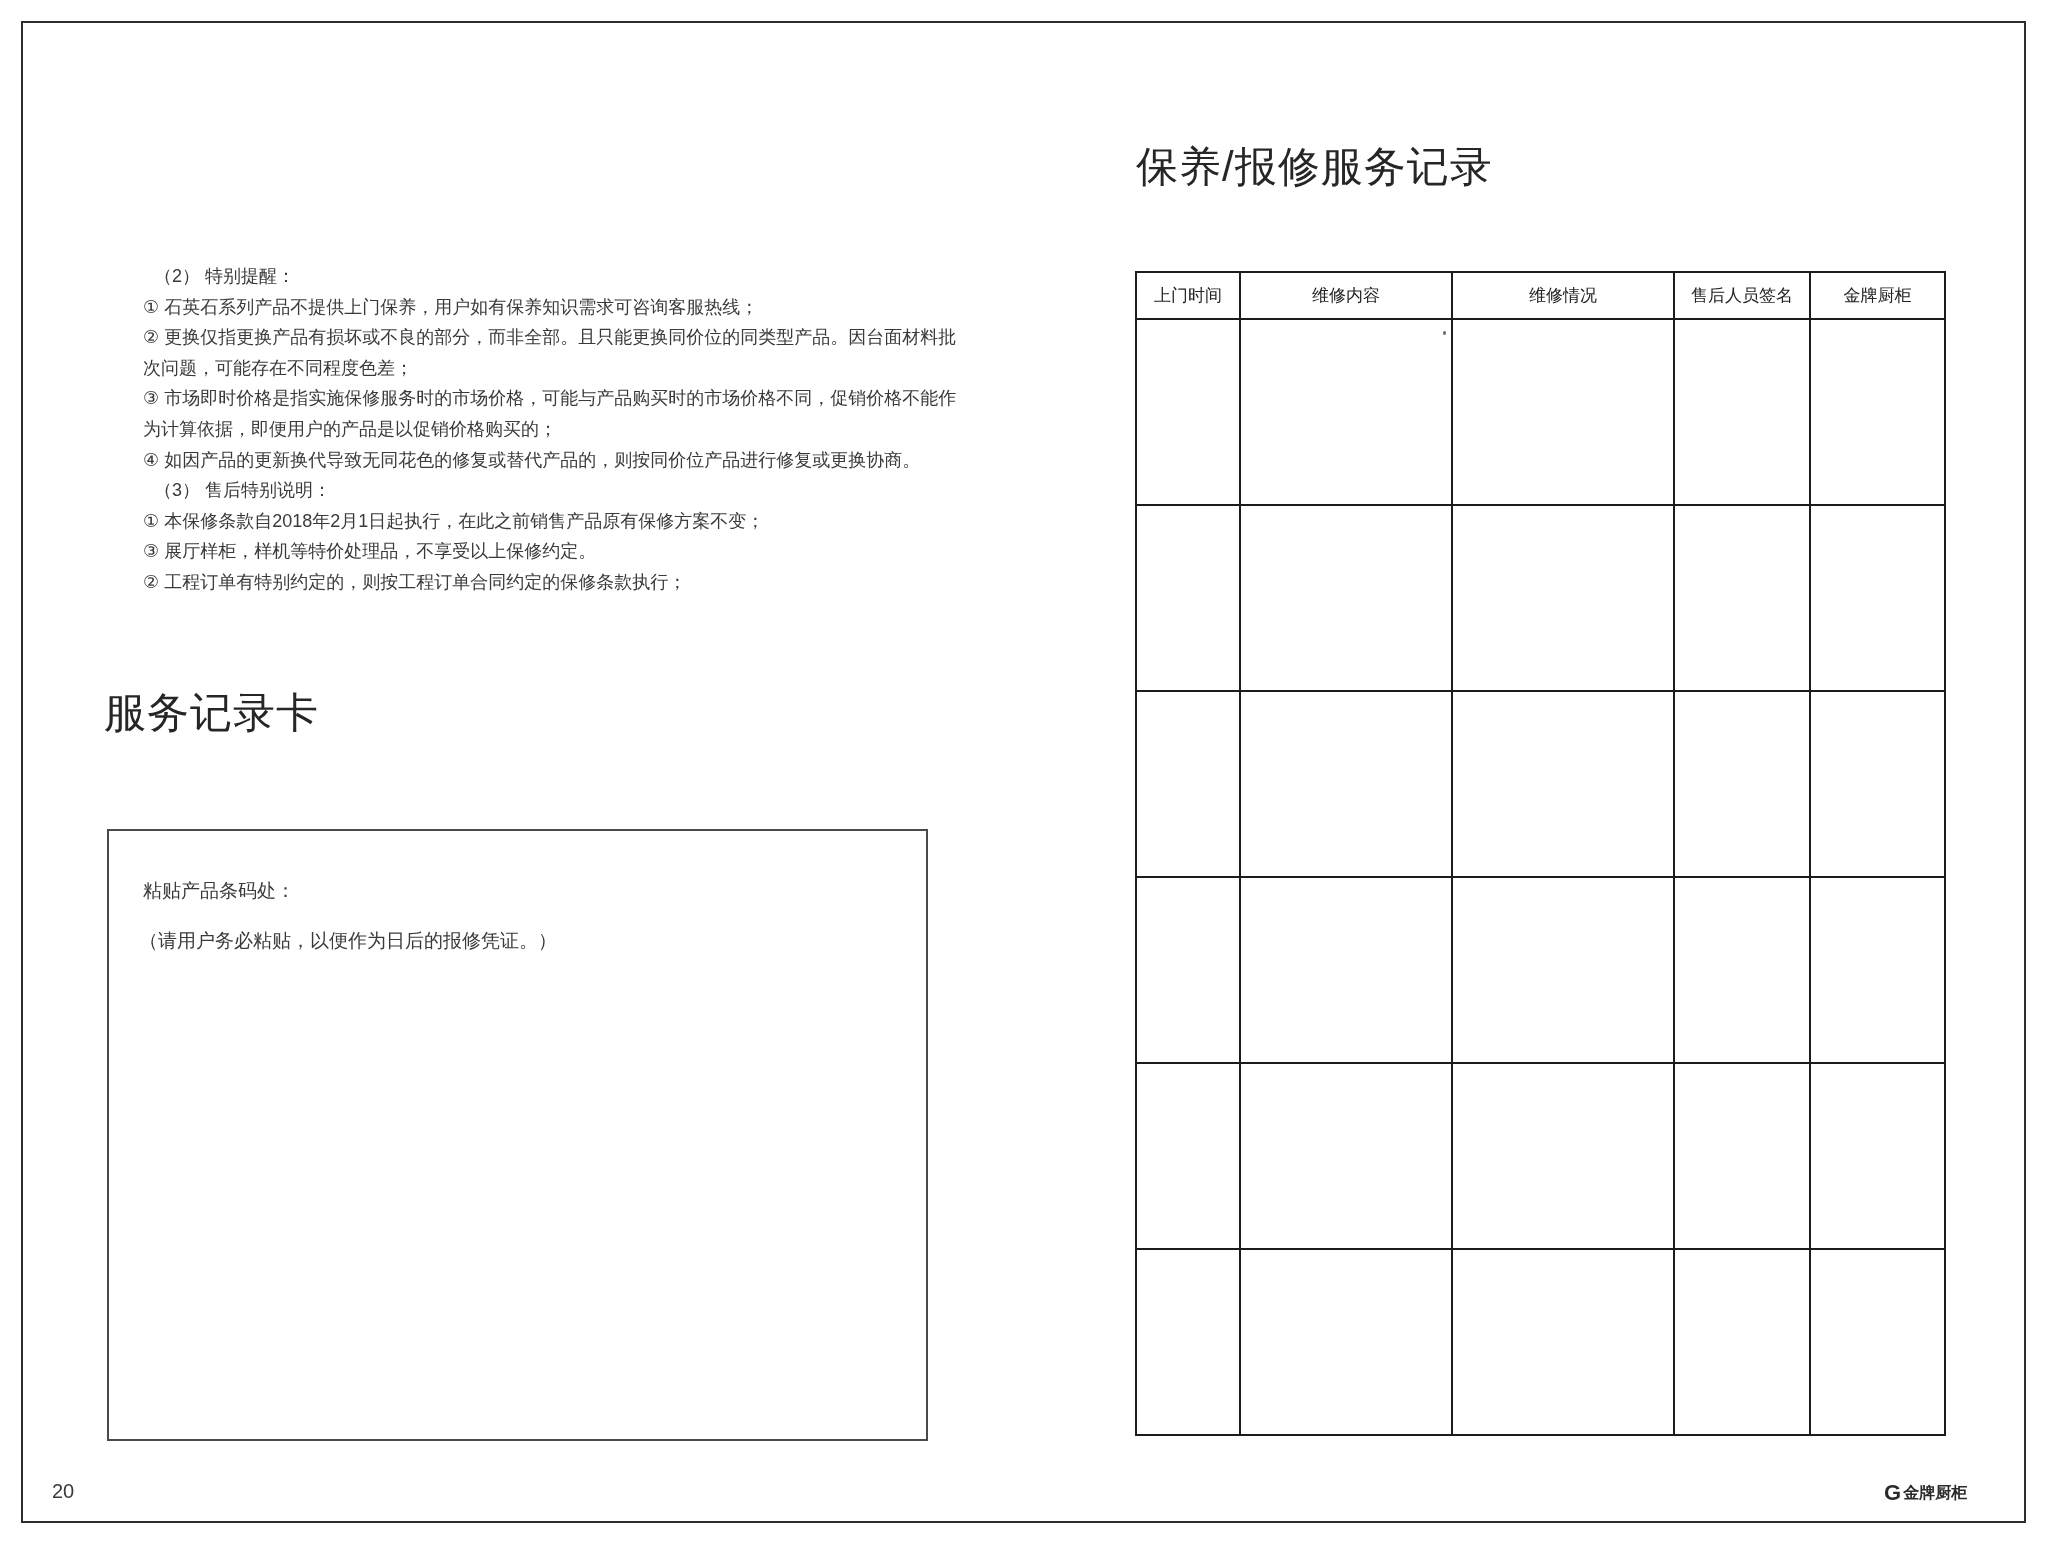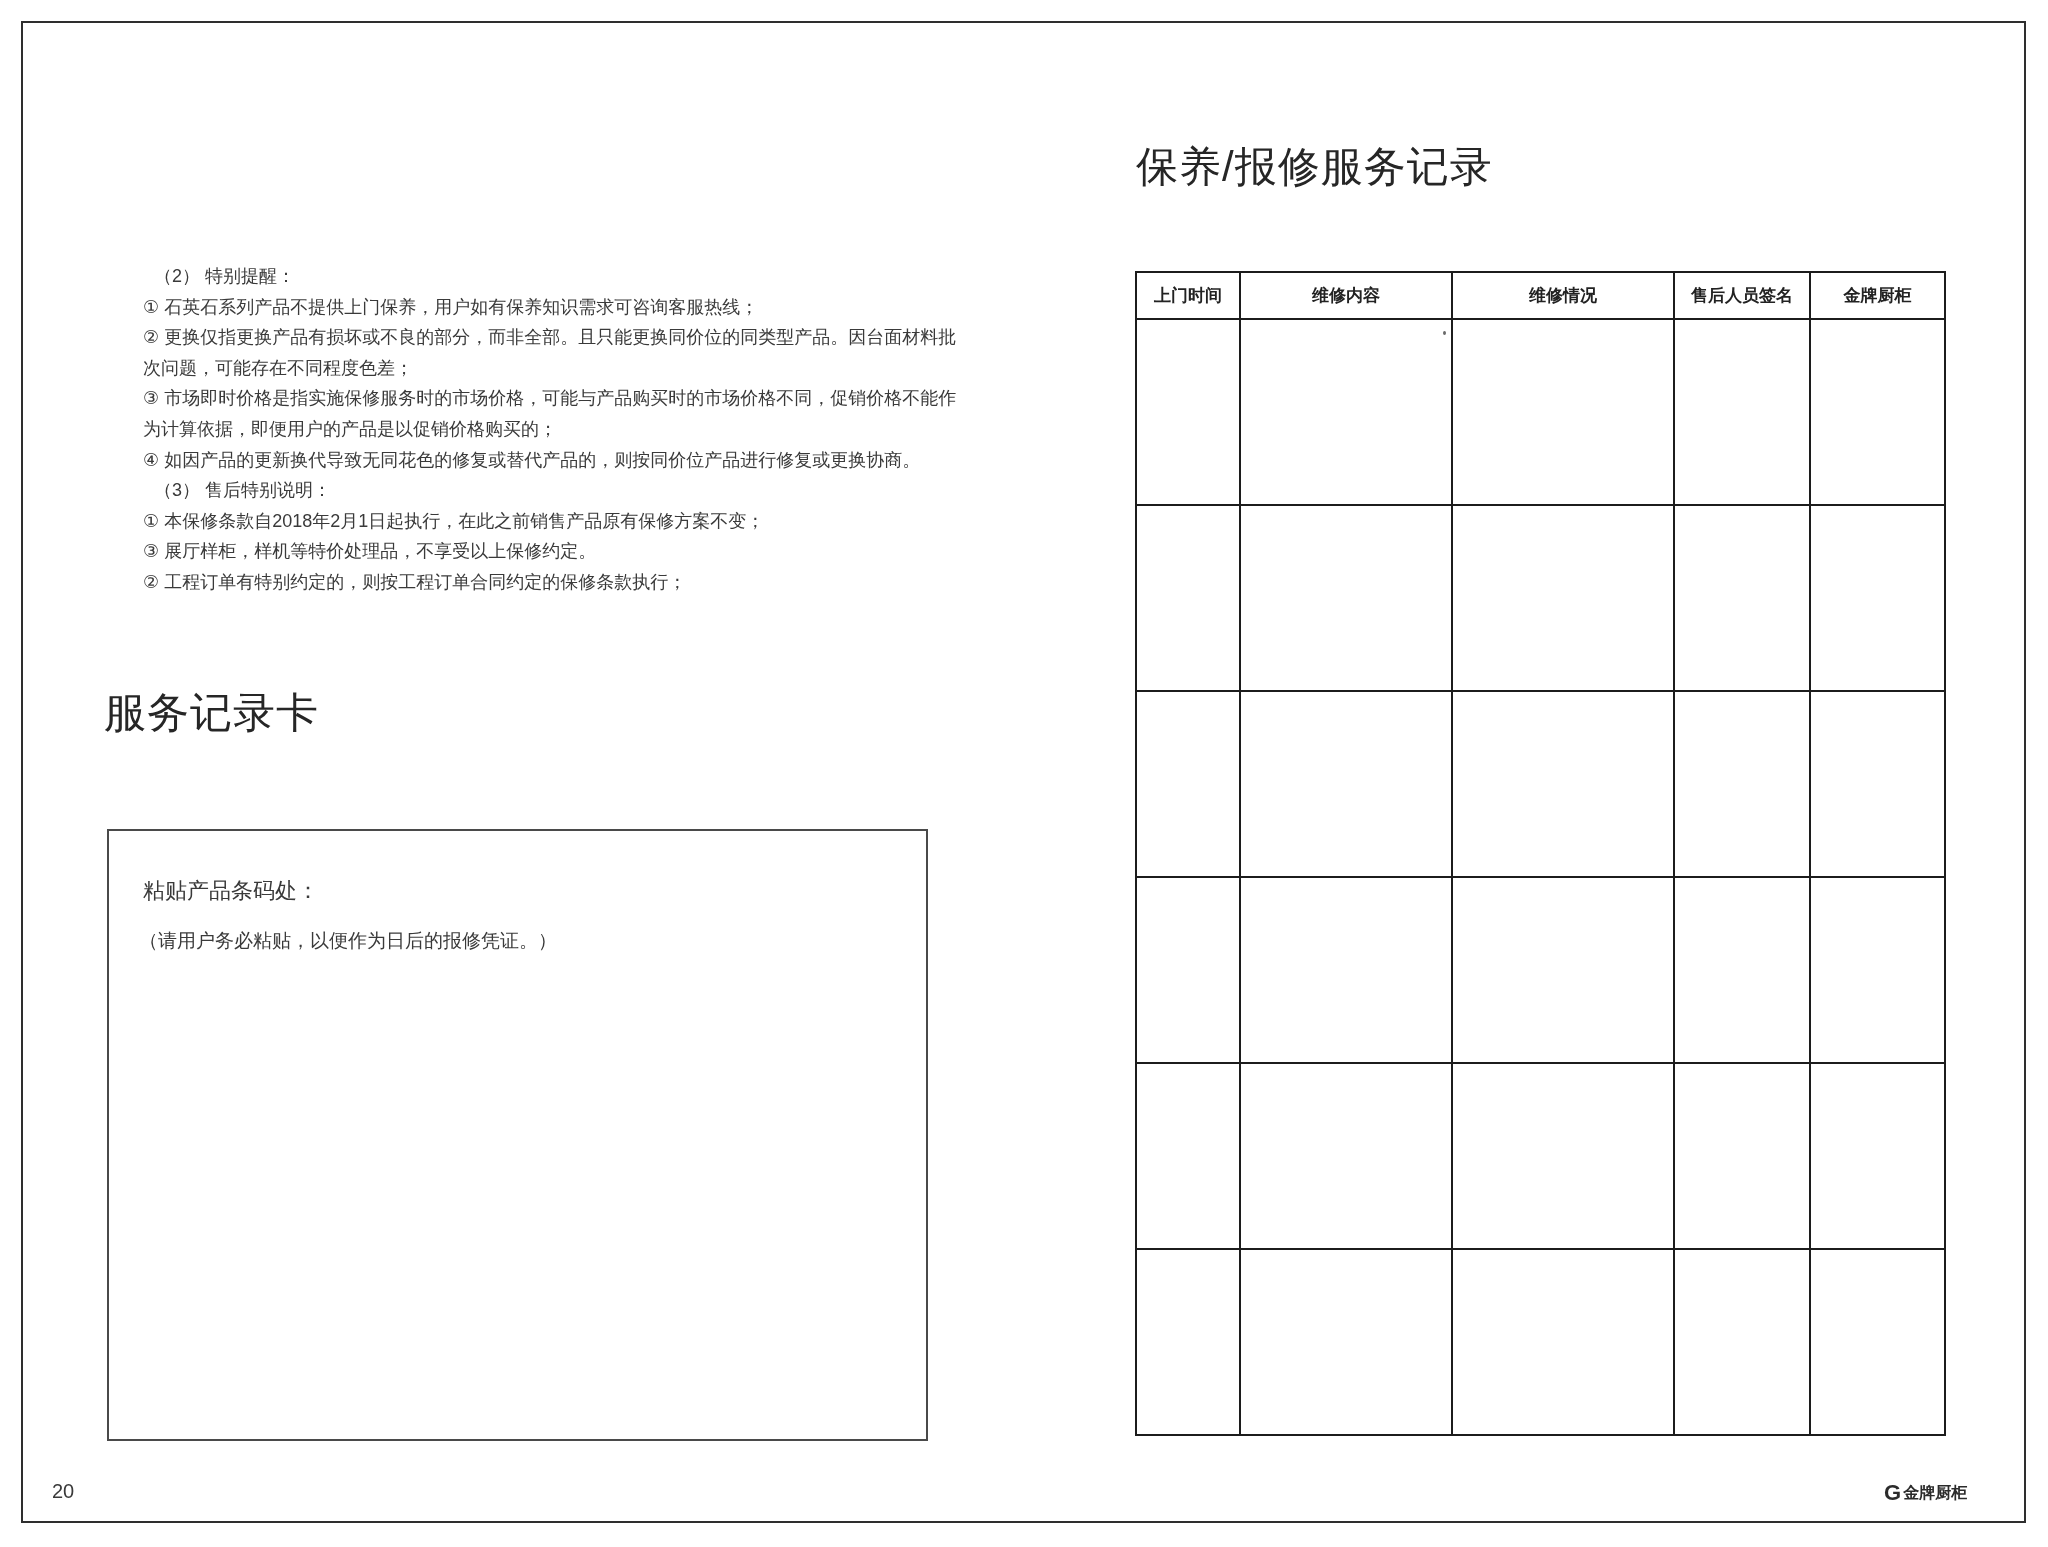--- a/index.html
+++ b/index.html
@@ -30,21 +30,21 @@
     font-size:42px;line-height:1;color:#262626;
     letter-spacing:1px;white-space:nowrap;
   }
   .barcode-box{
     position:absolute;left:107px;top:829px;
     width:821px;height:612px;
     border:2px solid #4a4a4a;box-sizing:border-box;
   }
   .barcode-line1{
     position:absolute;left:34px;top:46px;
-    font-size:22px;line-height:28px;color:#3a3a3a;white-space:nowrap;
+    font-size:19px;line-height:28px;color:#3a3a3a;white-space:nowrap;
   }
   .barcode-line2{
     position:absolute;left:30px;top:96px;
     font-size:19px;line-height:28px;color:#3a3a3a;white-space:nowrap;
   }
   .page-number{
     position:absolute;left:52px;top:1480px;
     font-size:20px;color:#3a3a3a;
   }
   
@@ -54,21 +54,21 @@
     letter-spacing:1px;white-space:nowrap;
   }
   .record-table{
     position:absolute;left:1135px;top:271px;
     border-collapse:collapse;table-layout:fixed;
     width:809px;height:1158px;
   }
   .record-table th,.record-table td{
     border:2px solid #1c1c1c;
     padding:0;
-    font-weight:bold;
+    font-weight:normal;
   }
   .record-table th{
     height:45px;
     font-size:17px;color:#222;
     text-align:center;vertical-align:middle;
     white-space:nowrap;
   }
   .record-table td{height:184px;}
   .stray-dot{
     position:absolute;left:1443px;top:331px;

